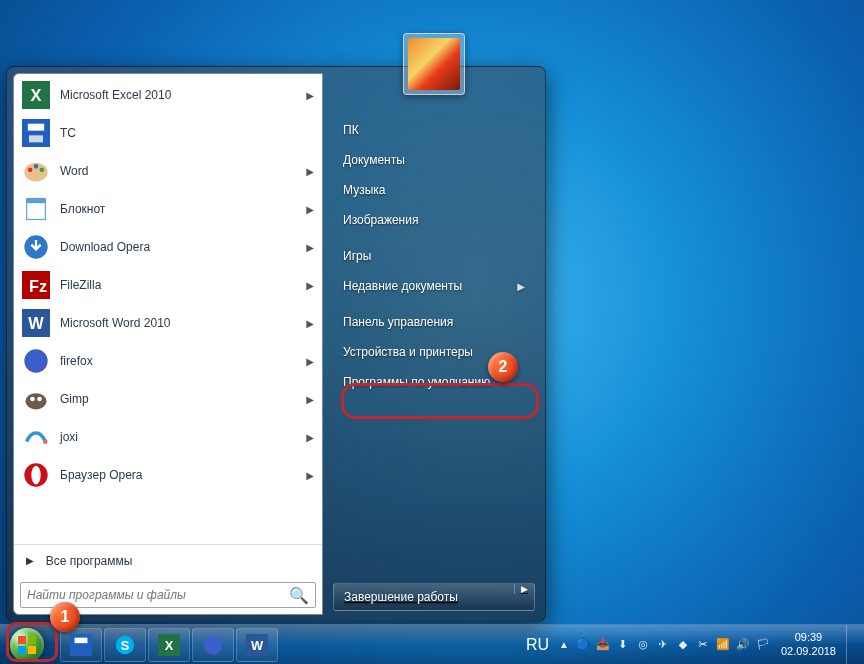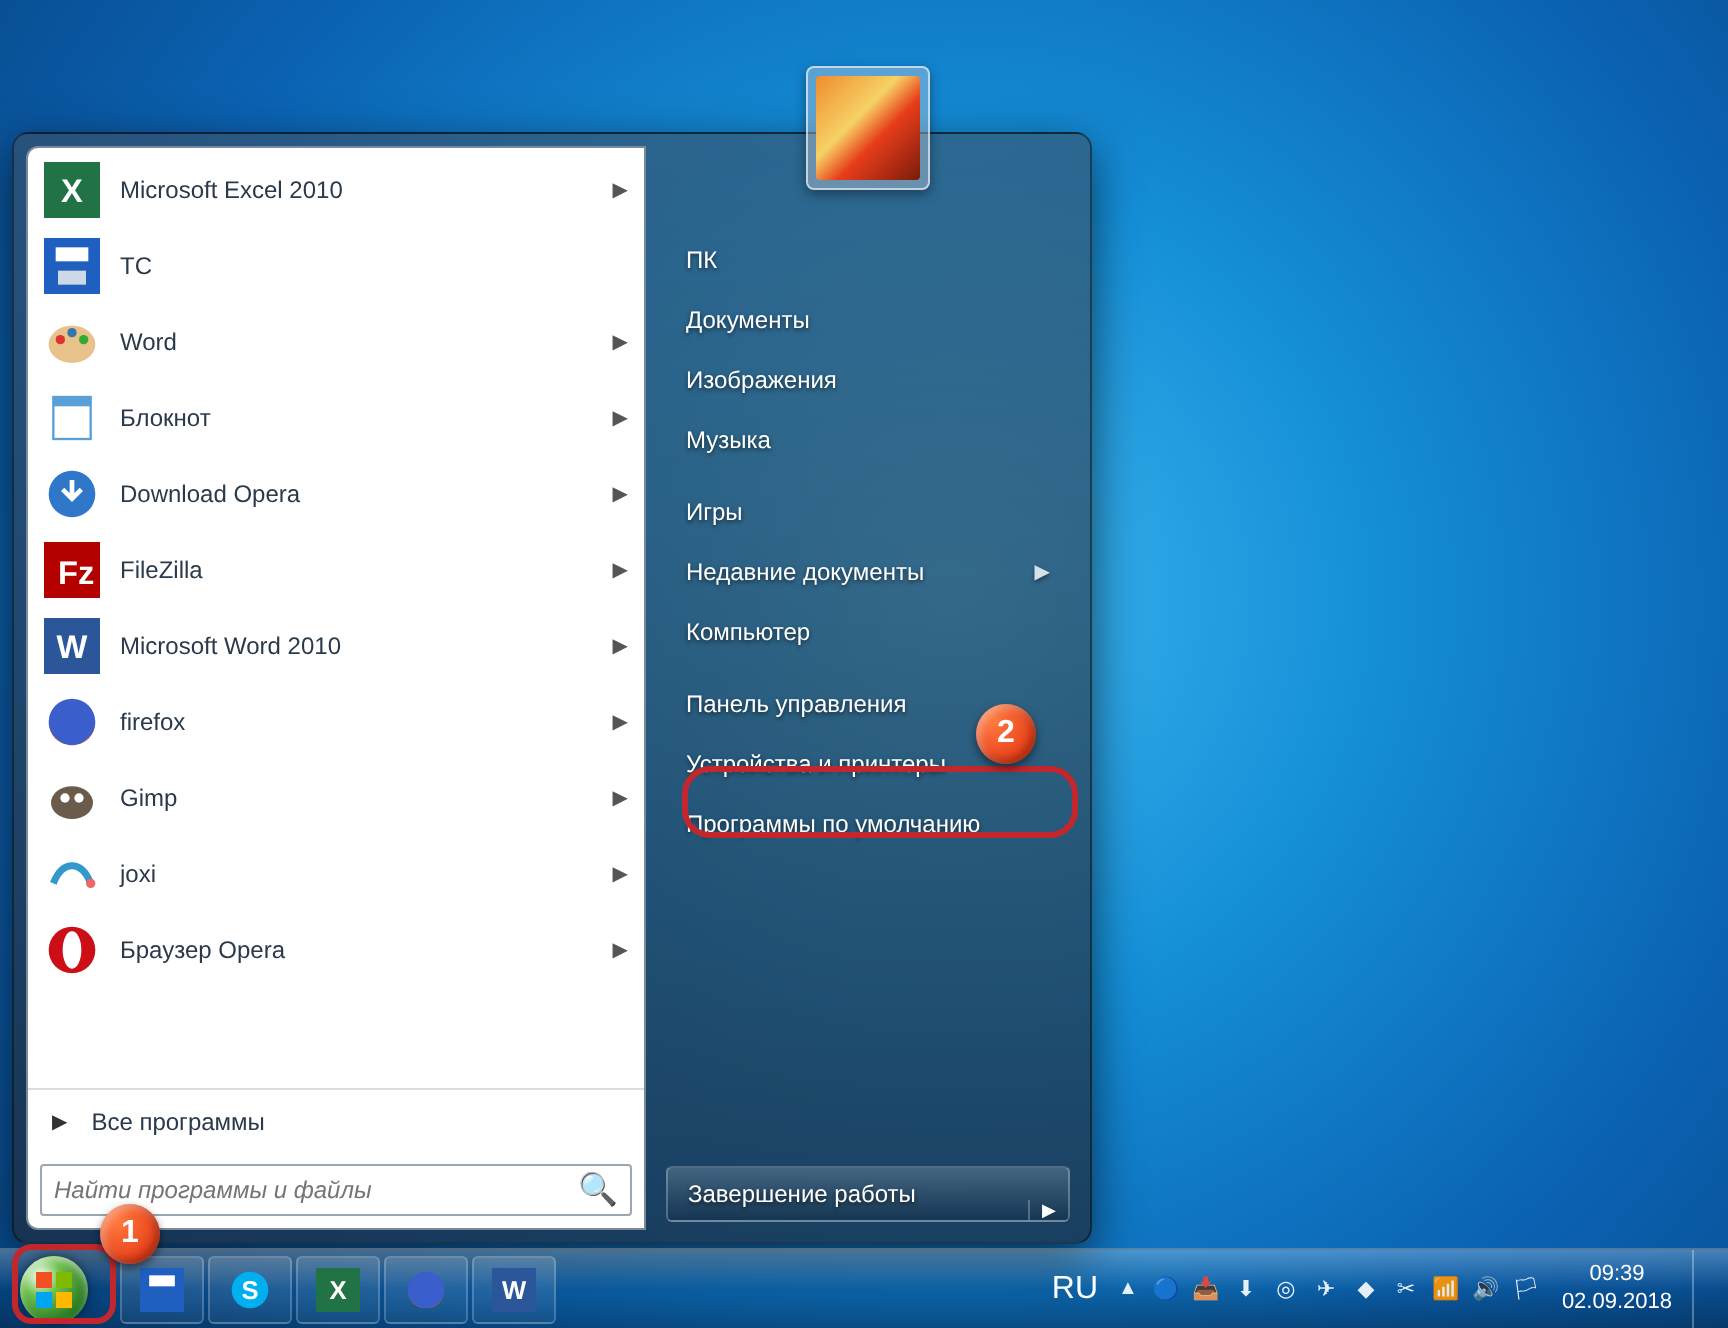--- a/index.html
+++ b/index.html
@@ -103,23 +103,24 @@
   border-radius: 2px;
 }
 .sm-r-item {
   color: #fff; font-size: 12px; padding: 8px 10px; border-radius: 3px;
   display: flex; align-items: center; gap: 6px; cursor: default;
   text-shadow: 0 1px 2px rgba(0,0,0,0.6);
 }
 .sm-r-item .arrow { margin-left: auto; font-size: 10px; opacity: 0.8; }
 .sm-r-spacer { height: 6px; }
 .sm-shutdown {
-  margin-top: auto; display: flex; align-items: flex-end;
+  margin-top: auto; display: flex; align-items: flex-start;
   border: 1px solid rgba(255,255,255,0.25); border-radius: 3px; overflow: hidden;
   background: linear-gradient(to bottom, rgba(255,255,255,0.18), rgba(0,0,0,0.15));
+  text-decoration: underline;
 }
 .sm-shutdown .lbl { flex: 1; color: #fff; font-size: 12px; padding: 6px 10px; text-shadow: 0 1px 2px rgba(0,0,0,0.6); }
 .sm-shutdown .dd { width: 20px; display: flex; align-items: center; justify-content: center; border-left: 1px solid rgba(255,255,255,0.25); color: #fff; font-size: 9px; }
 .callout2 {
   position: absolute; left: 334px; top: 316px; width: 198px; height: 36px;
   border: 3px solid #c1272d; border-radius: 14px; pointer-events: none;
 }
 .tray-arrow { font-size: 10px; opacity: 0.9; padding: 0 2px; }
 </style>
 </head>
@@ -258,35 +259,32 @@
       <div class="avatar-frame">
           <div class="avatar-img"></div>
         </div>
       <div class="sm-r-item">
           <span>ПК</span>
         </div>
       <div class="sm-r-item">
           <span>Документы</span>
         </div>
       <div class="sm-r-item">
+          <span>Музыка</span>
+        </div>
+      <div class="sm-r-item">
           <span>Изображения</span>
         </div>
-      <div class="sm-r-item">
-          <span>Музыка</span>
-        </div>
       <div class="sm-r-spacer"></div>
       <div class="sm-r-item">
           <span>Игры</span>
         </div>
       <div class="sm-r-item">
           <span>Недавние документы</span>
           <span class="arrow">▶</span>
-        </div>
-      <div class="sm-r-item">
-          <span>Компьютер</span>
         </div>
       <div class="sm-r-spacer"></div>
       <div class="sm-r-item">
           <span>Панель управления</span>
         </div>
       <div class="sm-r-item">
           <span>Устройства и принтеры</span>
         </div>
       <div class="sm-r-item">
           <span>Программы по умолчанию</span>

